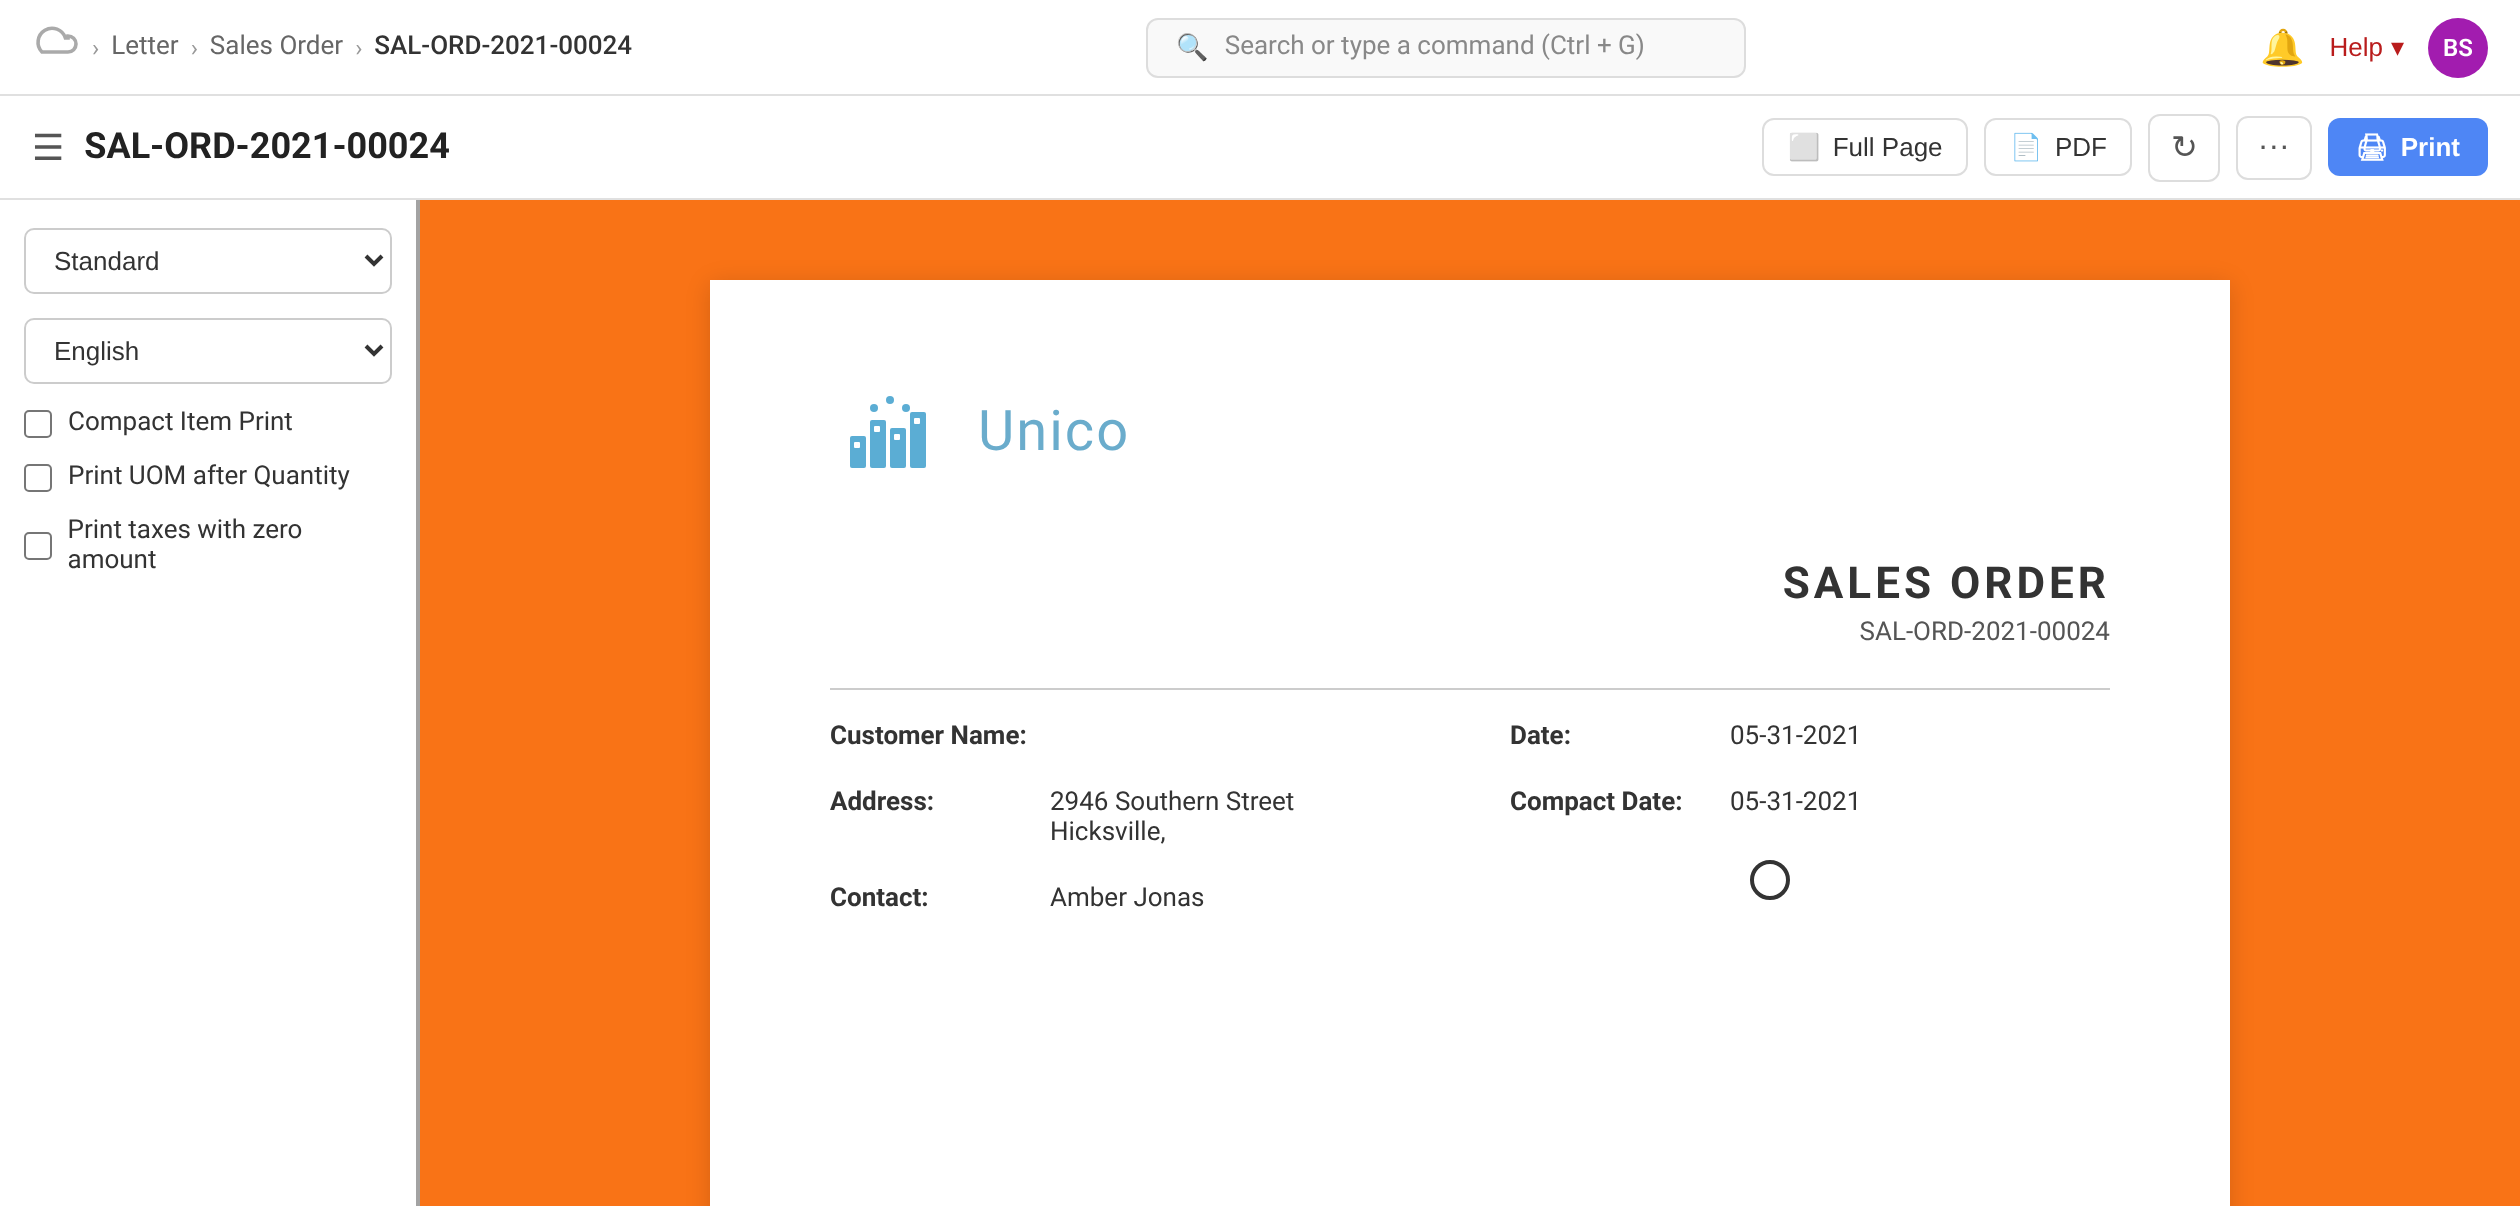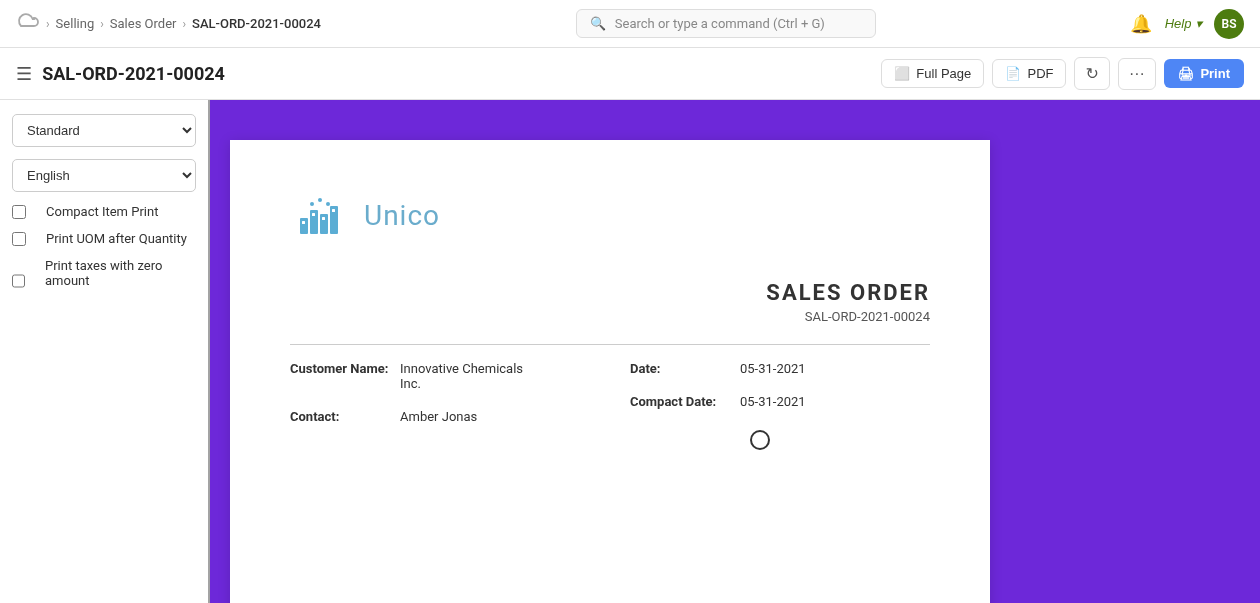--- a/index.html
+++ b/index.html
@@ -19,25 +19,25 @@
     .search-bar {
       display: flex; align-items: center; gap: 8px;
       border: 1px solid #ddd; border-radius: 6px;
       padding: 6px 14px; width: 300px; background: #f9f9f9;
       color: #888; font-size: 13px; cursor: text;
     }
     .top-nav-right { display: flex; align-items: center; gap: 12px; }
     .bell-icon { color: #666; font-size: 18px; cursor: pointer; }
     .help-btn {
       display: flex; align-items: center; gap: 4px;
-      border: none; background: none; font-size: 13px; color: #4d7c0f; cursor: pointer; font-style: italic;
+      border: none; background: none; font-size: 13px; color: #b91c1c; cursor: pointer;
     }
     .avatar {
       width: 30px; height: 30px; border-radius: 50%;
-      background: #4d7c0f; color: #fff; font-size: 12px; font-weight: 600;
+      background: #a21caf; color: #fff; font-size: 12px; font-weight: 600;
       display: flex; align-items: center; justify-content: center;
     }
 
     
     .sub-header {
       display: flex; align-items: center; justify-content: space-between;
       background: #fff; border-bottom: 1px solid #e0e0e0;
       height: 52px; padding: 0 16px;
     }
     .sub-header-left { display: flex; align-items: center; gap: 10px; }
@@ -70,27 +70,27 @@
     .sidebar {
       width: 210px; background: #fff; border-right: 2px solid #a3a3a3;
       padding: 14px 12px; display: flex; flex-direction: column; gap: 12px;
       overflow-y: auto;
     }
     .sidebar select {
       width: 100%; border: 1px solid #ccc; border-radius: 5px;
       padding: 7px 10px; font-size: 13px; background: #fff;
       appearance: auto; color: #333; cursor: pointer;
     }
-    .checkbox-item { display: flex; align-items: flex-end; gap: 20px; font-size: 13px; color: #333; cursor: pointer; }
+    .checkbox-item { display: flex; align-items: center; gap: 8px; font-size: 13px; color: #333; cursor: pointer; }
     .checkbox-item input[type=checkbox] { width: 14px; height: 14px; cursor: pointer; }
 
     
     .doc-area {
-      flex: 1; background: #6d28d9; overflow-y: auto;
-      display: flex; padding: 40px 20px;
+      flex: 1; background: #f97316; overflow-y: auto;
+      display: flex; justify-content: center; padding: 40px 20px;
     }
     .doc-page {
       background: #fff; width: 760px; min-height: 500px;
       box-shadow: 0 2px 12px rgba(0,0,0,0.15);
       padding: 50px 60px; position: relative;
     }
 
     
     .doc-header { display: flex; align-items: center; margin-bottom: 40px; }
     .company-logo { display: flex; align-items: center; gap: 14px; }
@@ -121,21 +121,21 @@
 
 <nav class="top-nav">
   <div class="top-nav-left">
     <span style="font-size:20px;color:#888;cursor:pointer;">
       
       <svg width="24" height="24" viewBox="0 0 24 24" fill="none" stroke="#aaa" stroke-width="1.8">
         <path d="M18 10h-1.3A7 7 0 1 0 5 17h13a4 4 0 0 0 0-8z"></path>
       </svg>
     </span>
     <span class="breadcrumb-sep">›</span>
-    <span class="breadcrumb-item">Selling</span>
+    <span class="breadcrumb-item">Letter</span>
     <span class="breadcrumb-sep">›</span>
     <span class="breadcrumb-item">Sales Order</span>
     <span class="breadcrumb-sep">›</span>
     <span class="breadcrumb-current">SAL-ORD-2021-00024</span>
   </div>
   <div class="top-nav-center">
     <div class="search-bar">
       <span>🔍</span>
       <span>Search or type a command (Ctrl + G)</span>
     </div>
@@ -229,21 +229,24 @@
         <div class="doc-title">SALES ORDER</div>
         <div class="doc-id">SAL-ORD-2021-00024</div>
       </div>
 
       <hr class="doc-divider">
 
       <div class="doc-fields">
         <div class="doc-fields-left">
           <div class="field-row">
             <span class="field-label">Customer Name:</span>
-            <span class="field-value">Innovative Chemicals<br>Inc.</span>
+          </div>
+          <div class="field-row">
+            <span class="field-label">Address:</span>
+            <span class="field-value">2946 Southern Street<br>Hicksville,</span>
           </div>
           <div class="field-row">
             <span class="field-label">Contact:</span>
             <span class="field-value">Amber Jonas</span>
           </div>
         </div>
         <div class="doc-fields-right">
           <div class="field-row">
             <span class="field-label">Date:</span>
             <span class="field-value">05-31-2021</span>

